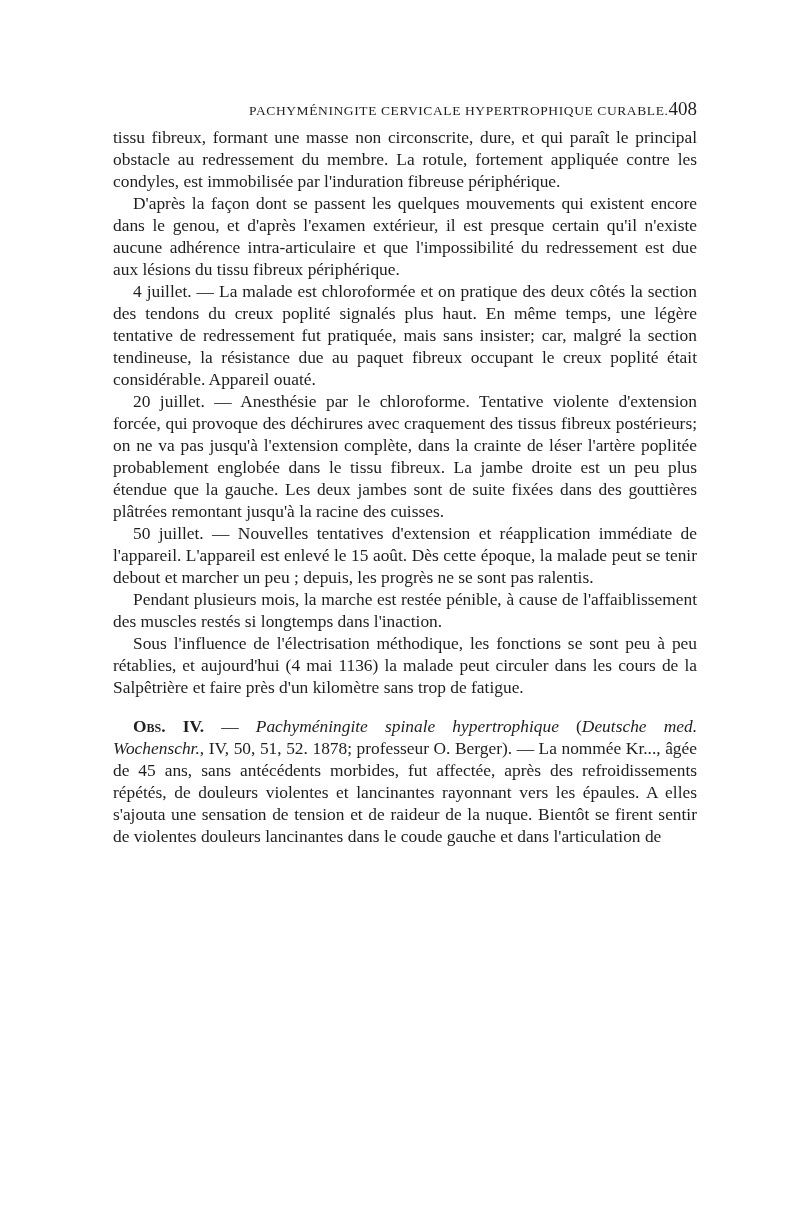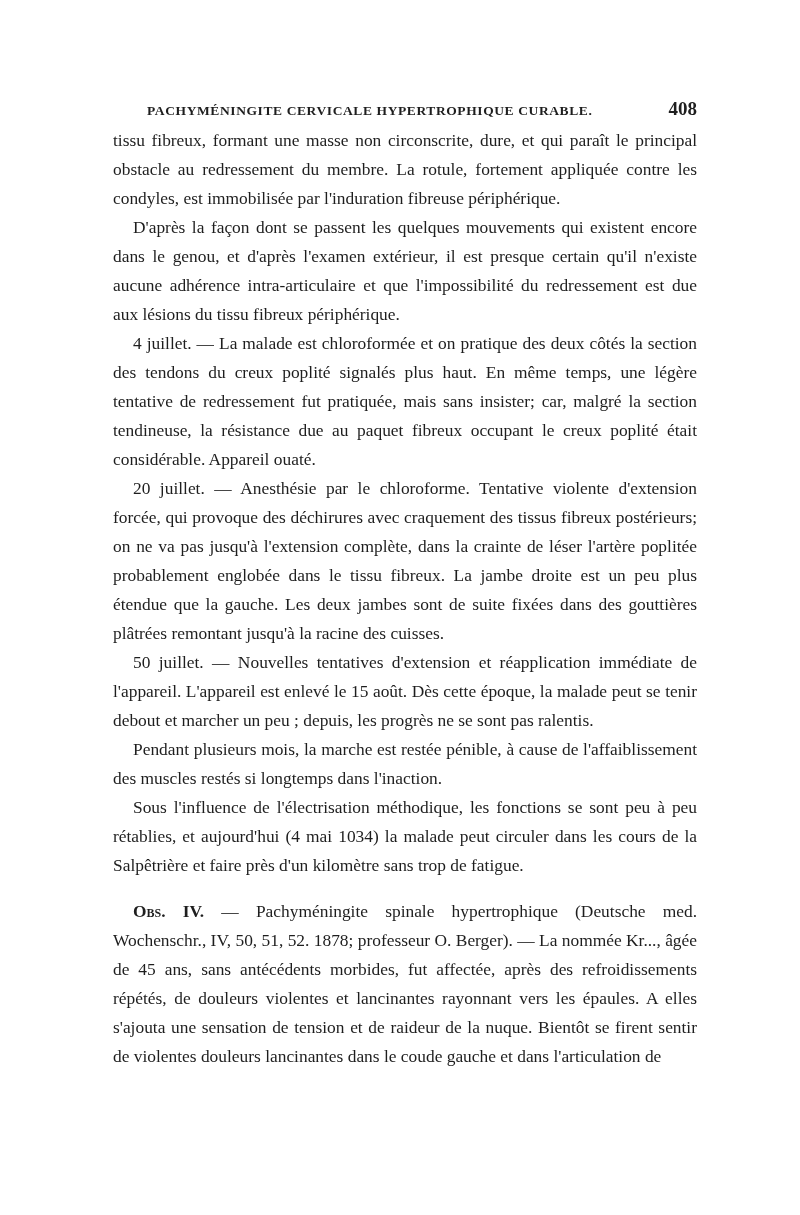--- a/index.html
+++ b/index.html
@@ -2,45 +2,45 @@
 <html><head>
 <meta charset="utf-8">
 <style>
   html, body { margin: 0; padding: 0; }
   body {
     width: 800px; height: 1215px; background: #ffffff; position: relative; overflow: hidden;
     font-family: "Liberation Serif", "DejaVu Serif", serif; color: #1e1e1e;
   }
   .page { position: absolute; left: 113px; top: 98px; width: 584px; }
   .running-head {
-    display: flex; justify-content: space-between; align-items: baseline;
-    height: 28px; padding-left: 34px; padding-right: 0; font-weight: bold;
+    display: flex; justify-content: flex-end; align-items: baseline;
+    height: 28px; padding-left: 34px; padding-right: 0;
   }
   .running-title { font-size: 13.5px; letter-spacing: 0.6px; font-variant: small-caps; text-transform: uppercase; }
   .page-number { font-size: 19px; }
   .para {
-    margin: 0; font-size: 17.4px; line-height: 29px; text-align: justify;
+    margin: 0; font-size: 17.4px; line-height: 22px; text-align: justify;
     text-align-last: left; text-indent: 0;
   }
   .para.indent { text-indent: 20px; }
   .para.spaced { margin-top: 17px; }
   .sc { font-variant: small-caps; font-weight: bold; }
-  .it { }
+  .it { font-style: italic; }
 </style>
 </head>
 <body>
 
 <div class="page">
   <div class="running-head">
     <span class="running-title">PACHYMÉNINGITE CERVICALE HYPERTROPHIQUE CURABLE.</span>
     <span class="page-number">408</span>
   </div>
 
   <p class="para">tissu fibreux, formant une masse non circonscrite, dure, et qui paraît le principal obstacle au redressement du membre. La rotule, fortement appliquée contre les condyles, est immobilisée par l'induration fibreuse périphérique.</p>
   <p class="para indent">D'après la façon dont se passent les quelques mouvements qui existent encore dans le genou, et d'après l'examen extérieur, il est presque certain qu'il n'existe aucune adhérence intra-articulaire et que l'impossibilité du redressement est due aux lésions du tissu fibreux périphérique.</p>
   <p class="para indent">4 juillet. — La malade est chloroformée et on pratique des deux côtés la section des tendons du creux poplité signalés plus haut. En même temps, une légère tentative de redressement fut pratiquée, mais sans insister; car, malgré la section tendineuse, la résistance due au paquet fibreux occupant le creux poplité était considérable. Appareil ouaté.</p>
   <p class="para indent">20 juillet. — Anesthésie par le chloroforme. Tentative violente d'extension forcée, qui provoque des déchirures avec craquement des tissus fibreux postérieurs; on ne va pas jusqu'à l'extension complète, dans la crainte de léser l'artère poplitée probablement englobée dans le tissu fibreux. La jambe droite est un peu plus étendue que la gauche. Les deux jambes sont de suite fixées dans des gouttières plâtrées remontant jusqu'à la racine des cuisses.</p>
   <p class="para indent">50 juillet. — Nouvelles tentatives d'extension et réapplication immédiate de l'appareil. L'appareil est enlevé le 15 août. Dès cette époque, la malade peut se tenir debout et marcher un peu ; depuis, les progrès ne se sont pas ralentis.</p>
   <p class="para indent">Pendant plusieurs mois, la marche est restée pénible, à cause de l'affaiblissement des muscles restés si longtemps dans l'inaction.</p>
-  <p class="para indent">Sous l'influence de l'électrisation méthodique, les fonctions se sont peu à peu rétablies, et aujourd'hui (4 mai 1034) la malade peut circuler dans les cours de la Salpêtrière et faire près d'un kilomètre sans trop de fatigue.</p>
+  <p class="para indent">Sous l'influence de l'électrisation méthodique, les fonctions se sont peu à peu rétablies, et aujourd'hui (4 mai 1136) la malade peut circuler dans les cours de la Salpêtrière et faire près d'un kilomètre sans trop de fatigue.</p>
 
   <p class="para indent spaced"><span class="sc">Obs. IV.</span><span> — </span><span class="it">Pachyméningite spinale hypertrophique</span><span> (</span><span class="it">Deutsche med. Wochenschr.</span><span>, IV, 50, 51, 52. 1878; professeur O. Berger). — </span><span>La nommée Kr..., âgée de 45 ans, sans antécédents morbides, fut affectée, après des refroidissements répétés, de douleurs violentes et lancinantes rayonnant vers les épaules. A elles s'ajouta une sensation de tension et de raideur de la nuque. Bientôt se firent sentir de violentes douleurs lancinantes dans le coude gauche et dans l'articulation de</span></p>
 </div>
 
 </body></html>

